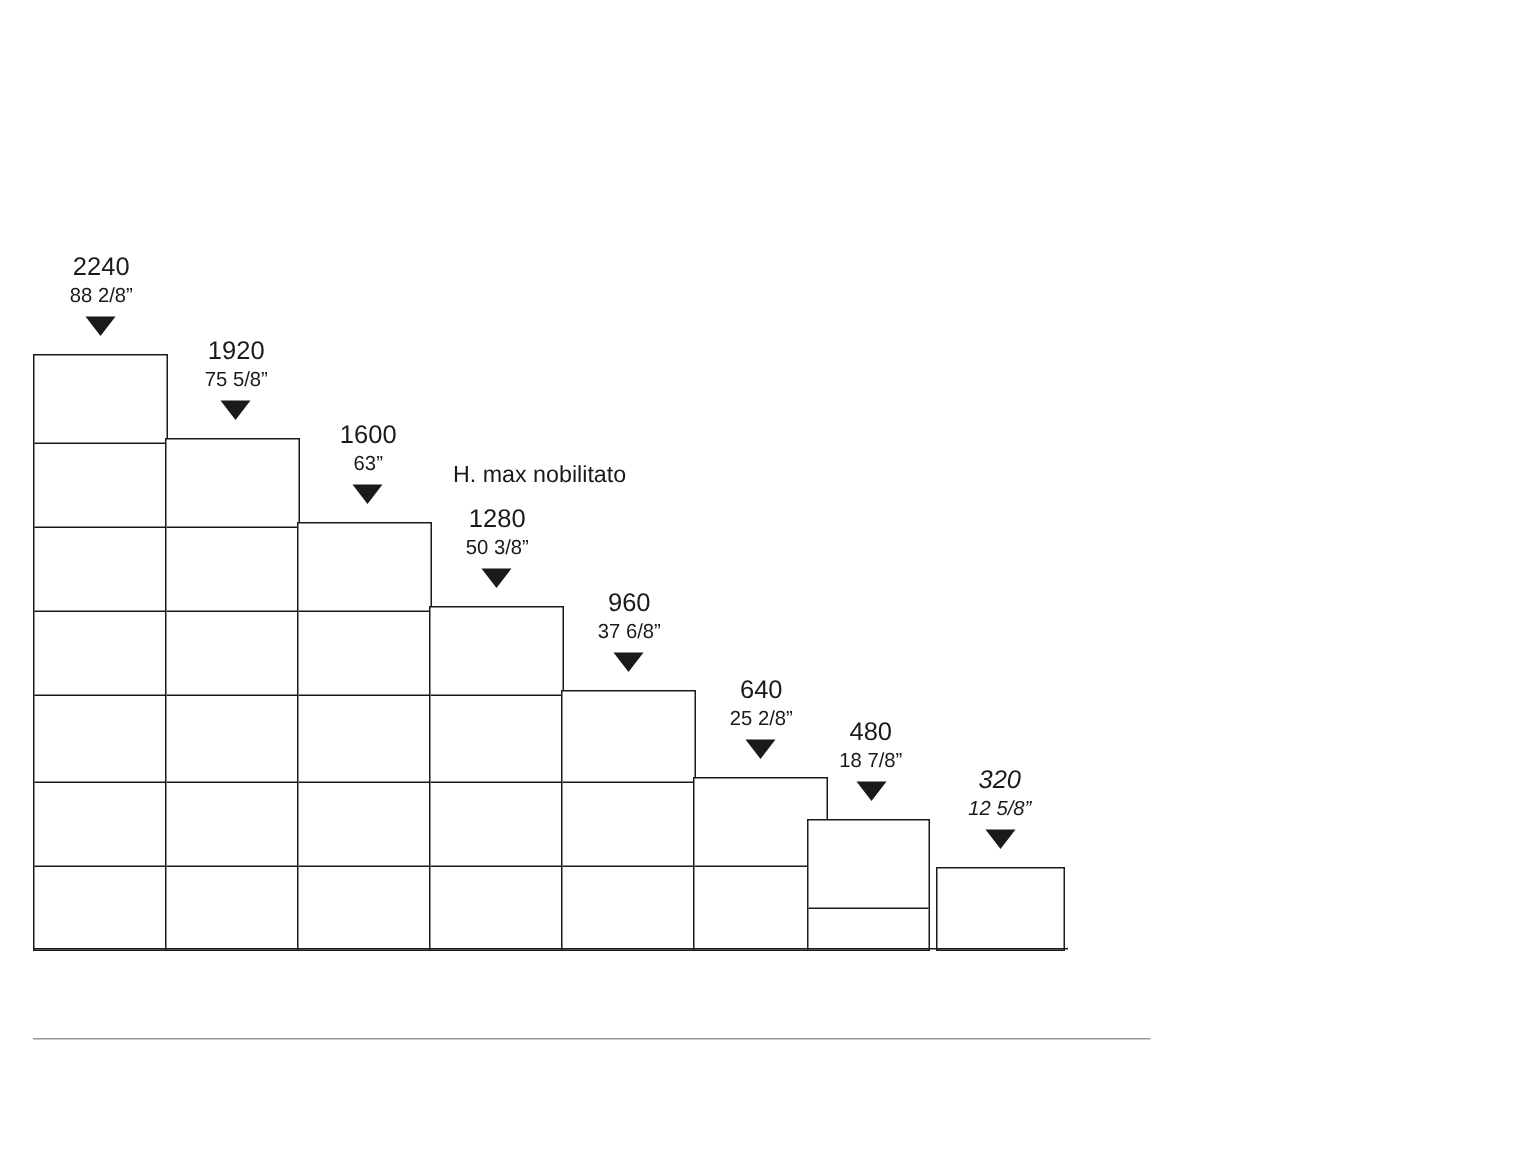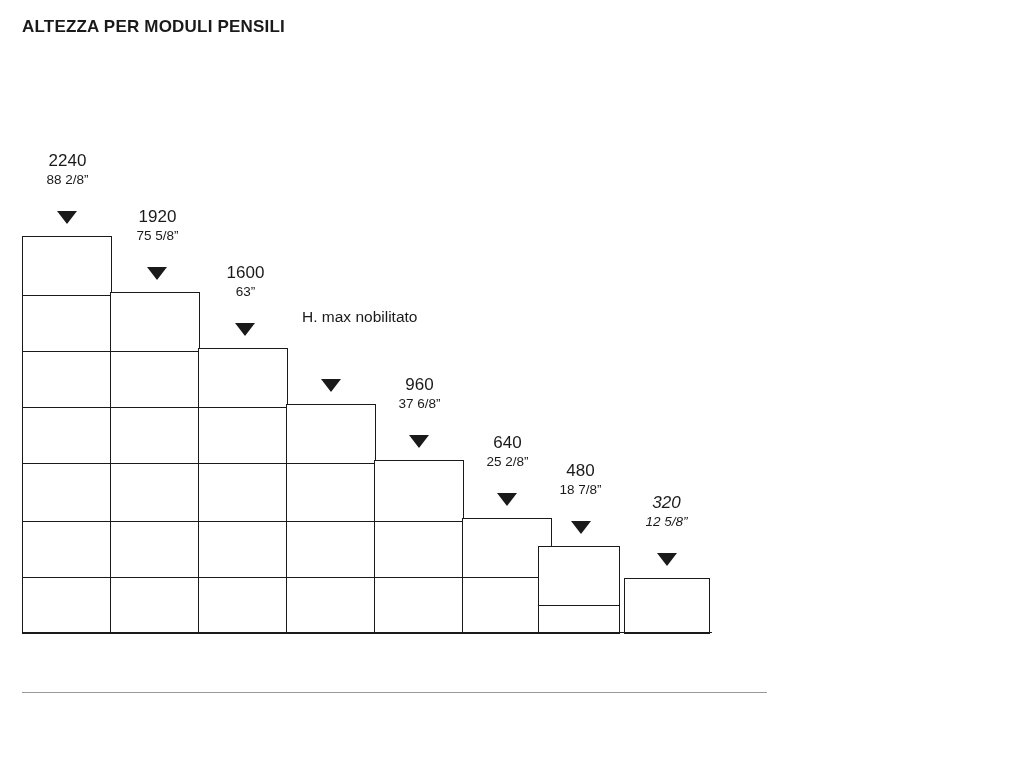--- a/index.html
+++ b/index.html
@@ -63,20 +63,21 @@
 
   
   .label {
     position: absolute;
     text-align: center;
     white-space: nowrap;
   }
   .label .mm {
     font-size: 17px;
     line-height: 21px;
+    margin-top: 17px;
   }
   .label .inch {
     font-size: 13.5px;
     line-height: 18px;
   }
   .marker {
     position: absolute;
     width: 0;
     height: 0;
     border-left: 10px solid transparent;
@@ -99,21 +100,20 @@
     left: 22px;
     top: 692px;
     width: 745px;
     border-top: 1.2px solid #9a9a9a;
   }
 </style>
 </head>
 <body>
 
 <div class="title-block">
-  <div class="title-it">ALTEZZA PER MODULI PENSILI</div>
 </div>
 
 <div id="diagram">
 
   <div class="module" style="left:22px; top:236px; width:90px; height:398px;">
     <div class="shelf" style="top:58px;"></div>
     <div class="shelf" style="top:114px;"></div>
     <div class="shelf" style="top:170px;"></div>
     <div class="shelf" style="top:226px;"></div>
     <div class="shelf" style="top:284px;"></div>
@@ -172,20 +172,24 @@
   <div class="marker" style="left:147px; top:267px;"></div>
 
   <div class="label" style="left:188px; top:262px; width:115px;">
     <div class="mm">1600</div>
     <div class="inch">63”</div>
   </div>
   <div class="marker" style="left:235px; top:323px;"></div>
 
   <div class="note" style="left:302px; top:308px;">H. max nobilitato</div>
 
+  <div class="label" style="left:274px; top:318px; width:115px;">
+    <div class="mm">1280</div>
+    <div class="inch">50 3/8”</div>
+  </div>
   <div class="marker" style="left:321px; top:379px;"></div>
 
   <div class="label" style="left:362px; top:374px; width:115px;">
     <div class="mm">960</div>
     <div class="inch">37 6/8”</div>
   </div>
   <div class="marker" style="left:409px; top:435px;"></div>
 
   <div class="label" style="left:450px; top:432px; width:115px;">
     <div class="mm">640</div>

